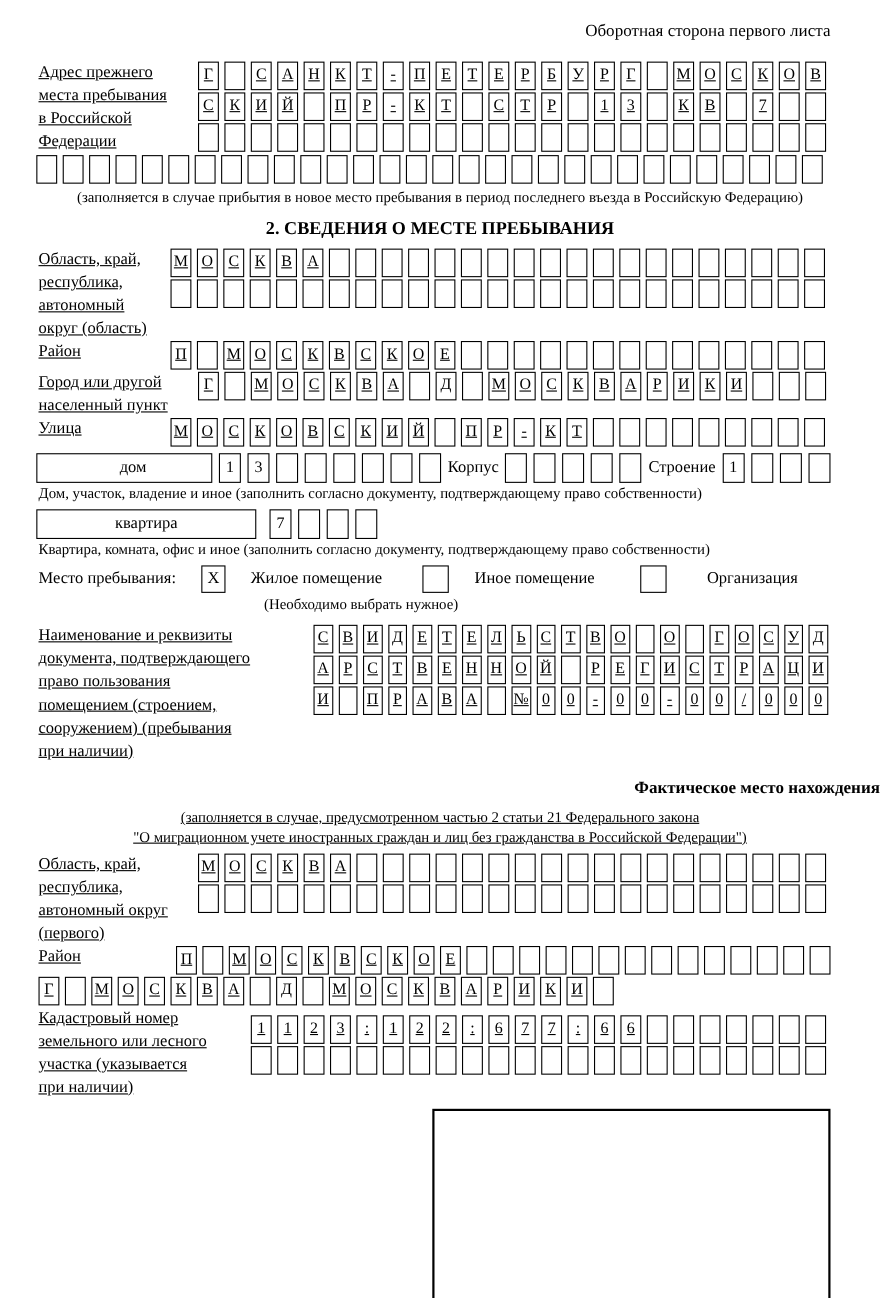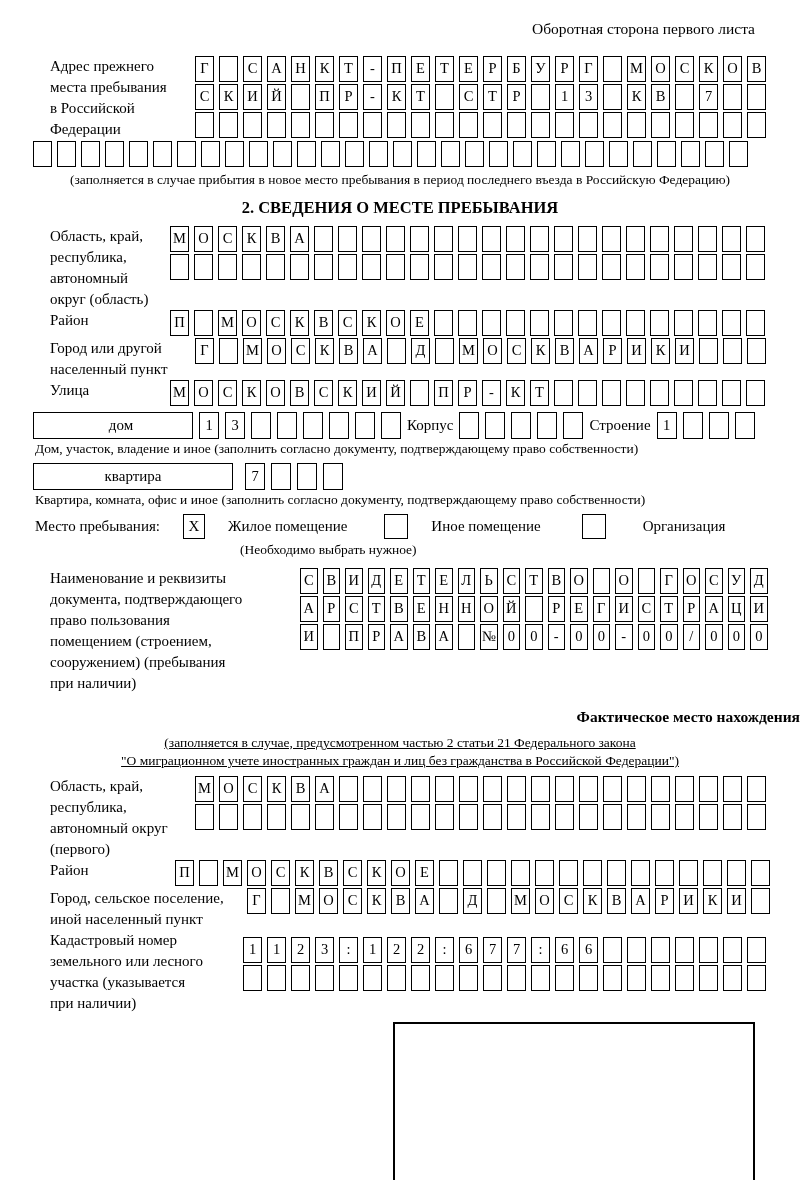--- a/index.html
+++ b/index.html
@@ -1,19 +1,19 @@
 <!DOCTYPE html>
 <html><head>
 <meta charset="utf-8">
 <style>
   html,body{margin:0;padding:0;background:#fff;}
   .page{position:relative;width:800px;height:1180px;background:#fff;overflow:hidden;
         font-family:"Liberation Serif","DejaVu Serif",serif;color:#000;}
   .doc-title{text-align:right;padding:20px 45px 0 0;font-size:15.5px;}
-  .flex-row{display:flex;align-items:flex-start;margin-left:50px;}
+  .flex-row{display:flex;align-items:flex-start;margin-left:35px;text-decoration:underline;}
   .flex-row.center{align-items:flex-start;}
   .label-col{font-size:15px;line-height:21px;flex-shrink:0;}
   .w145{flex:0 0 145px;width:145px;}
   .w120{flex:0 0 120px;width:120px;}
   .w125{flex:0 0 125px;width:125px;}
   .w197{flex:0 0 197px;width:197px;}
   .w193{flex:0 0 193px;width:193px;}
   .w250{flex:0 0 250px;width:250px;}
   .grid-col{display:flex;flex-direction:column;}
   .grid-row{display:flex;gap:5px;margin-bottom:2px;height:26px;}
@@ -561,24 +561,20 @@
         <span class="cell"></span>
         <span class="cell"></span>
         <span class="cell"></span>
         <span class="cell"></span>
         <span class="cell"></span>
         <span class="cell"></span>
       </div>
   </div>
 
   <div class="flex-row center">
-    <div class="label-col w197">
-        <div>Город, сельское поселение,</div>
-        <div>иной населенный пункт</div>
-      </div>
     <div class="grid-row">
         <span class="cell">Г</span>
         <span class="cell"></span>
         <span class="cell">М</span>
         <span class="cell">О</span>
         <span class="cell">С</span>
         <span class="cell">К</span>
         <span class="cell">В</span>
         <span class="cell">А</span>
         <span class="cell"></span>

